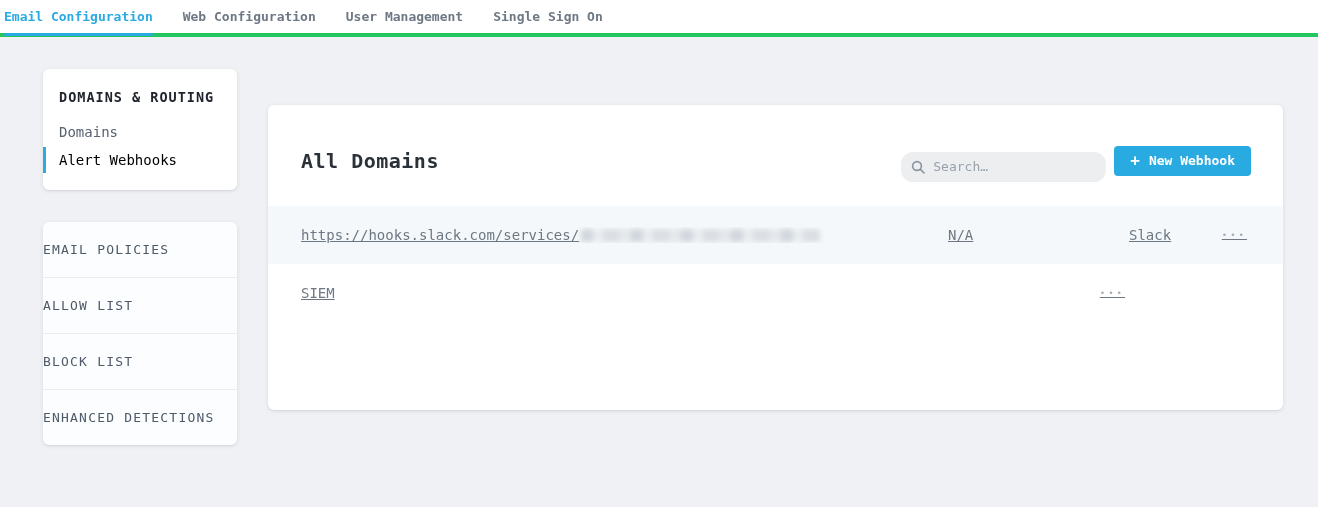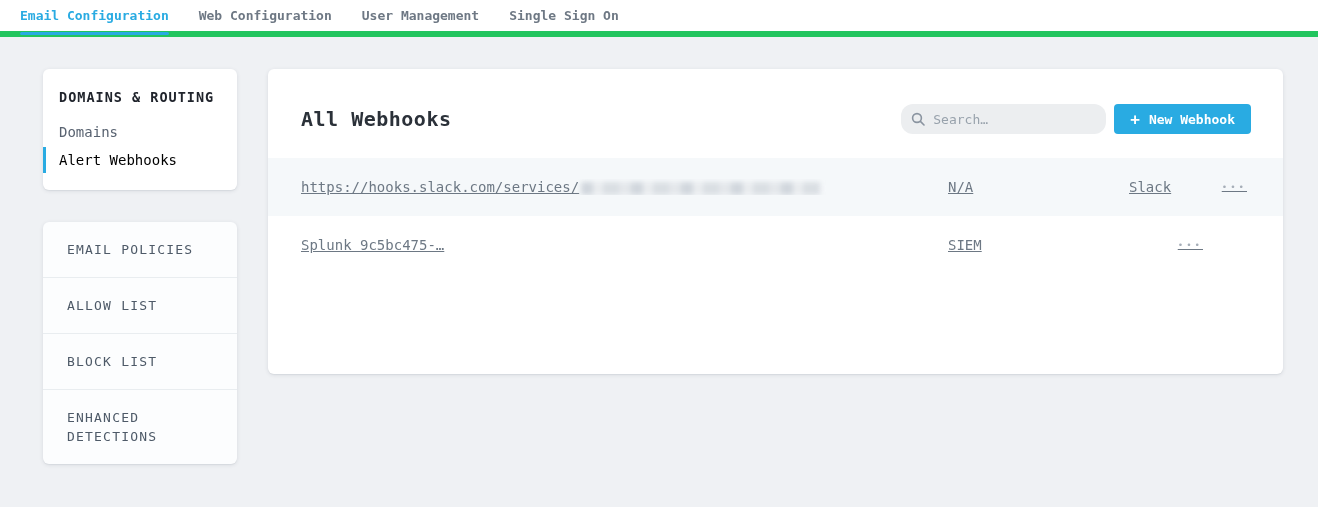--- a/index.html
+++ b/index.html
@@ -8,24 +8,24 @@
     font-family: "DejaVu Sans Mono", "Liberation Mono", monospace;
     background:#eff1f4;
     color:#333;
     overflow:hidden;
   }
 
   
   .topnav {
     height:37px;
     background:#ffffff;
-    border-bottom:6px solid #22c55e;
-    display:flex;
-    align-items:center;
-    padding-left:20px;
+    border-bottom:4px solid #22c55e;
+    display:flex;
+    align-items:center;
+    padding-left:4px;
   }
   .tab {
     position:relative;
     height:36px;
     display:flex;
     align-items:center;
     margin-right:30px;
     font-size:13px;
     font-weight:bold;
     color:#6e7884;
@@ -38,21 +38,21 @@
     position:absolute;
     left:0; right:0; bottom:-1px;
     height:3px;
     background:#29abe2;
     border-radius:2px;
   }
 
   
   .content {
     display:flex;
-    align-items:flex-start;
+    align-items:center;
     padding:32px 35px 0 43px;
   }
   .sidebar { width:194px; flex:none; margin-right:31px; }
   .card {
     background:#fff;
     border-radius:6px;
     box-shadow:0 1px 4px rgba(25,39,60,0.10), 0 1px 1px rgba(25,39,60,0.05);
   }
 
   
@@ -77,21 +77,21 @@
     content:"";
     position:absolute;
     left:-16px; top:-5px;
     width:3px; height:26px;
     background:#29abe2;
   }
 
   
   .side-card2 { background:#fcfdfe; overflow:hidden; }
   .side-section {
-    padding:18px 24px;
+    padding:18px 0;
     font-size:13px;
     letter-spacing:1.2px;
     line-height:19px;
     color:#4e5a68;
     border-bottom:1px solid #e9edf0;
     cursor:pointer;
   }
   .side-section:last-child { border-bottom:none; }
 
   
@@ -110,20 +110,21 @@
   }
   .searchbox {
     display:flex;
     align-items:center;
     width:205px;
     height:30px;
     background:#eceef0;
     border-radius:12px;
     padding:0 10px;
     margin-right:8px;
+    margin-top:12px;
   }
   .searchbox svg { flex:none; margin-right:8px; }
   .searchbox input {
     border:none; outline:none; background:transparent;
     font-family:inherit;
     font-size:13px;
     color:#4e5a68;
     width:100%;
   }
   .searchbox input::placeholder { color:#98a2ac; }
@@ -212,21 +213,21 @@
       <div class="side-section">ALLOW LIST</div>
       <div class="side-section">BLOCK LIST</div>
       <div class="side-section">ENHANCED DETECTIONS</div>
     </div>
 
   </div>
 
   <div class="card main-card">
 
     <div class="main-header">
-      <div class="main-title">All Webhooks</div>
+      <div class="main-title">All Domains</div>
 
       <div class="searchbox">
         <svg width="14" height="14" viewBox="0 0 14 14">
           <circle cx="6" cy="6" r="4.4" fill="none" stroke="#8a94a0" stroke-width="1.6"></circle>
           <line x1="9.4" y1="9.4" x2="13" y2="13" stroke="#8a94a0" stroke-width="1.6" stroke-linecap="round"></line>
         </svg>
         <input type="text" placeholder="Search…" style="">
       </div>
 
       <button class="btn-new">
@@ -239,21 +240,20 @@
 
 
       <div class="tbl-row tbl-data tinted">
         <div class="cell-url"><span>https://hooks.slack.com/services/</span><span class="redacted" style="width:240px"></span><span></span></div>
         <div>N/A</div>
         <div>Slack</div>
         <div class="dots">•••</div>
       </div>
 
       <div class="tbl-row tbl-data">
-        <div>Splunk 9c5bc475-…</div>
         <div>SIEM</div>
         <div class="dots">•••</div>
       </div>
 
     </div>
   </div>
 
 </div>
 
 </body></html>

